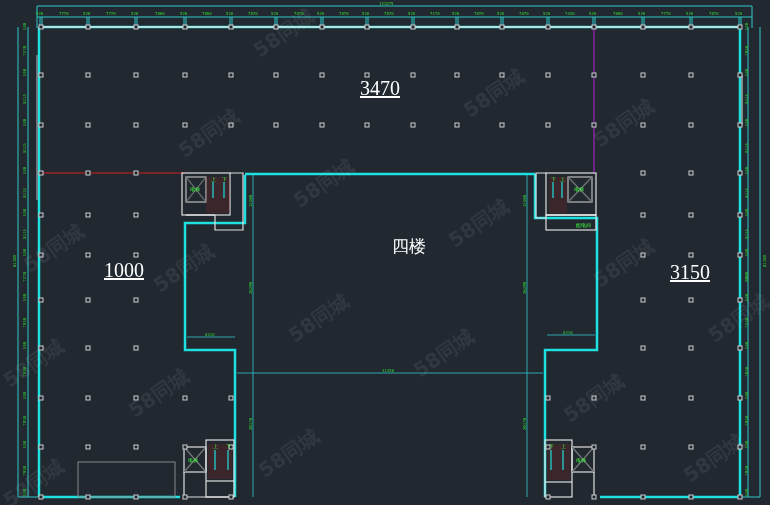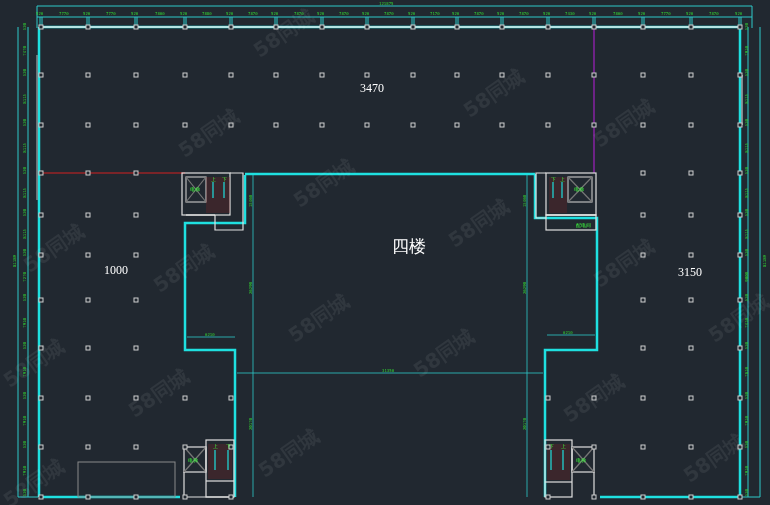--- a/index.html
+++ b/index.html
@@ -1,18 +1,18 @@
 <!DOCTYPE html>
 <html><head>
 <meta charset="utf-8">
 <style>
   html,body{margin:0;padding:0;background:#212830;}
   body{width:770px;height:505px;overflow:hidden;position:relative;font-family:"Liberation Sans",sans-serif;}
   #canvas{position:absolute;left:0;top:0;width:770px;height:505px;}
-  .label{position:absolute;color:#ffffff;font-family:"Liberation Serif",serif;font-size:12px;line-height:16px;white-space:nowrap;}
+  .label{position:absolute;color:#ffffff;font-family:"Liberation Serif",serif;font-size:20px;line-height:16px;white-space:nowrap;text-decoration:underline;}
   .title-cn{position:absolute;color:#ffffff;font-family:"DejaVu Sans",sans-serif;font-size:17px;line-height:17px;white-space:nowrap;}
   .dimtxt{position:absolute;color:#33d633;font-family:"DejaVu Sans Mono",monospace;font-size:4px;line-height:5px;white-space:nowrap;}
   .dimtxt.v{writing-mode:vertical-rl;transform:rotate(180deg);}
   .elev{position:absolute;color:#3dff3d;font-family:"DejaVu Sans",sans-serif;font-size:5px;line-height:6px;white-space:nowrap;}
   .wm{position:absolute;color:rgba(255,255,255,0.07);font-family:"DejaVu Sans",sans-serif;font-weight:bold;font-size:20px;transform:rotate(-35deg);white-space:nowrap;pointer-events:none;}
 </style>
 </head>
 <body>
 
 <svg id="canvas" width="770" height="505" viewBox="0 0 770 505" xmlns="http://www.w3.org/2000/svg">
@@ -274,21 +274,21 @@
 <div class="wm" style="left:0px;top:350px;">58同城</div>
 <div class="wm" style="left:410px;top:340px;">58同城</div>
 <div class="wm" style="left:125px;top:380px;">58同城</div>
 <div class="wm" style="left:560px;top:385px;">58同城</div>
 <div class="wm" style="left:255px;top:440px;">58同城</div>
 <div class="wm" style="left:680px;top:445px;">58同城</div>
 <div class="wm" style="left:0px;top:470px;">58同城</div>
 
 <div class="label" style="left:360px;top:80px;">3470</div>
 <div class="label" style="left:104px;top:262px;">1000</div>
-<div class="label" style="left:670px;top:264px;margin-left:8px;">3150</div>
+<div class="label" style="left:670px;top:264px;">3150</div>
 <div class="title-cn" style="left:392px;top:238px;">四楼</div>
 
 <div class="dimtxt" style="left:379px;top:1px;">121875</div>
 <div class="dimtxt v" style="left:12px;top:255px;">81189</div>
 <div class="dimtxt v" style="left:762px;top:255px;">81189</div>
 
 <div id="top-dims">
     <div class="dimtxt" style="left: 36px; top: 11px;">520</div>
     <div class="dimtxt" style="left: 59px; top: 11px;">7770</div>
     <div class="dimtxt" style="left: 83px; top: 11px;">520</div>

